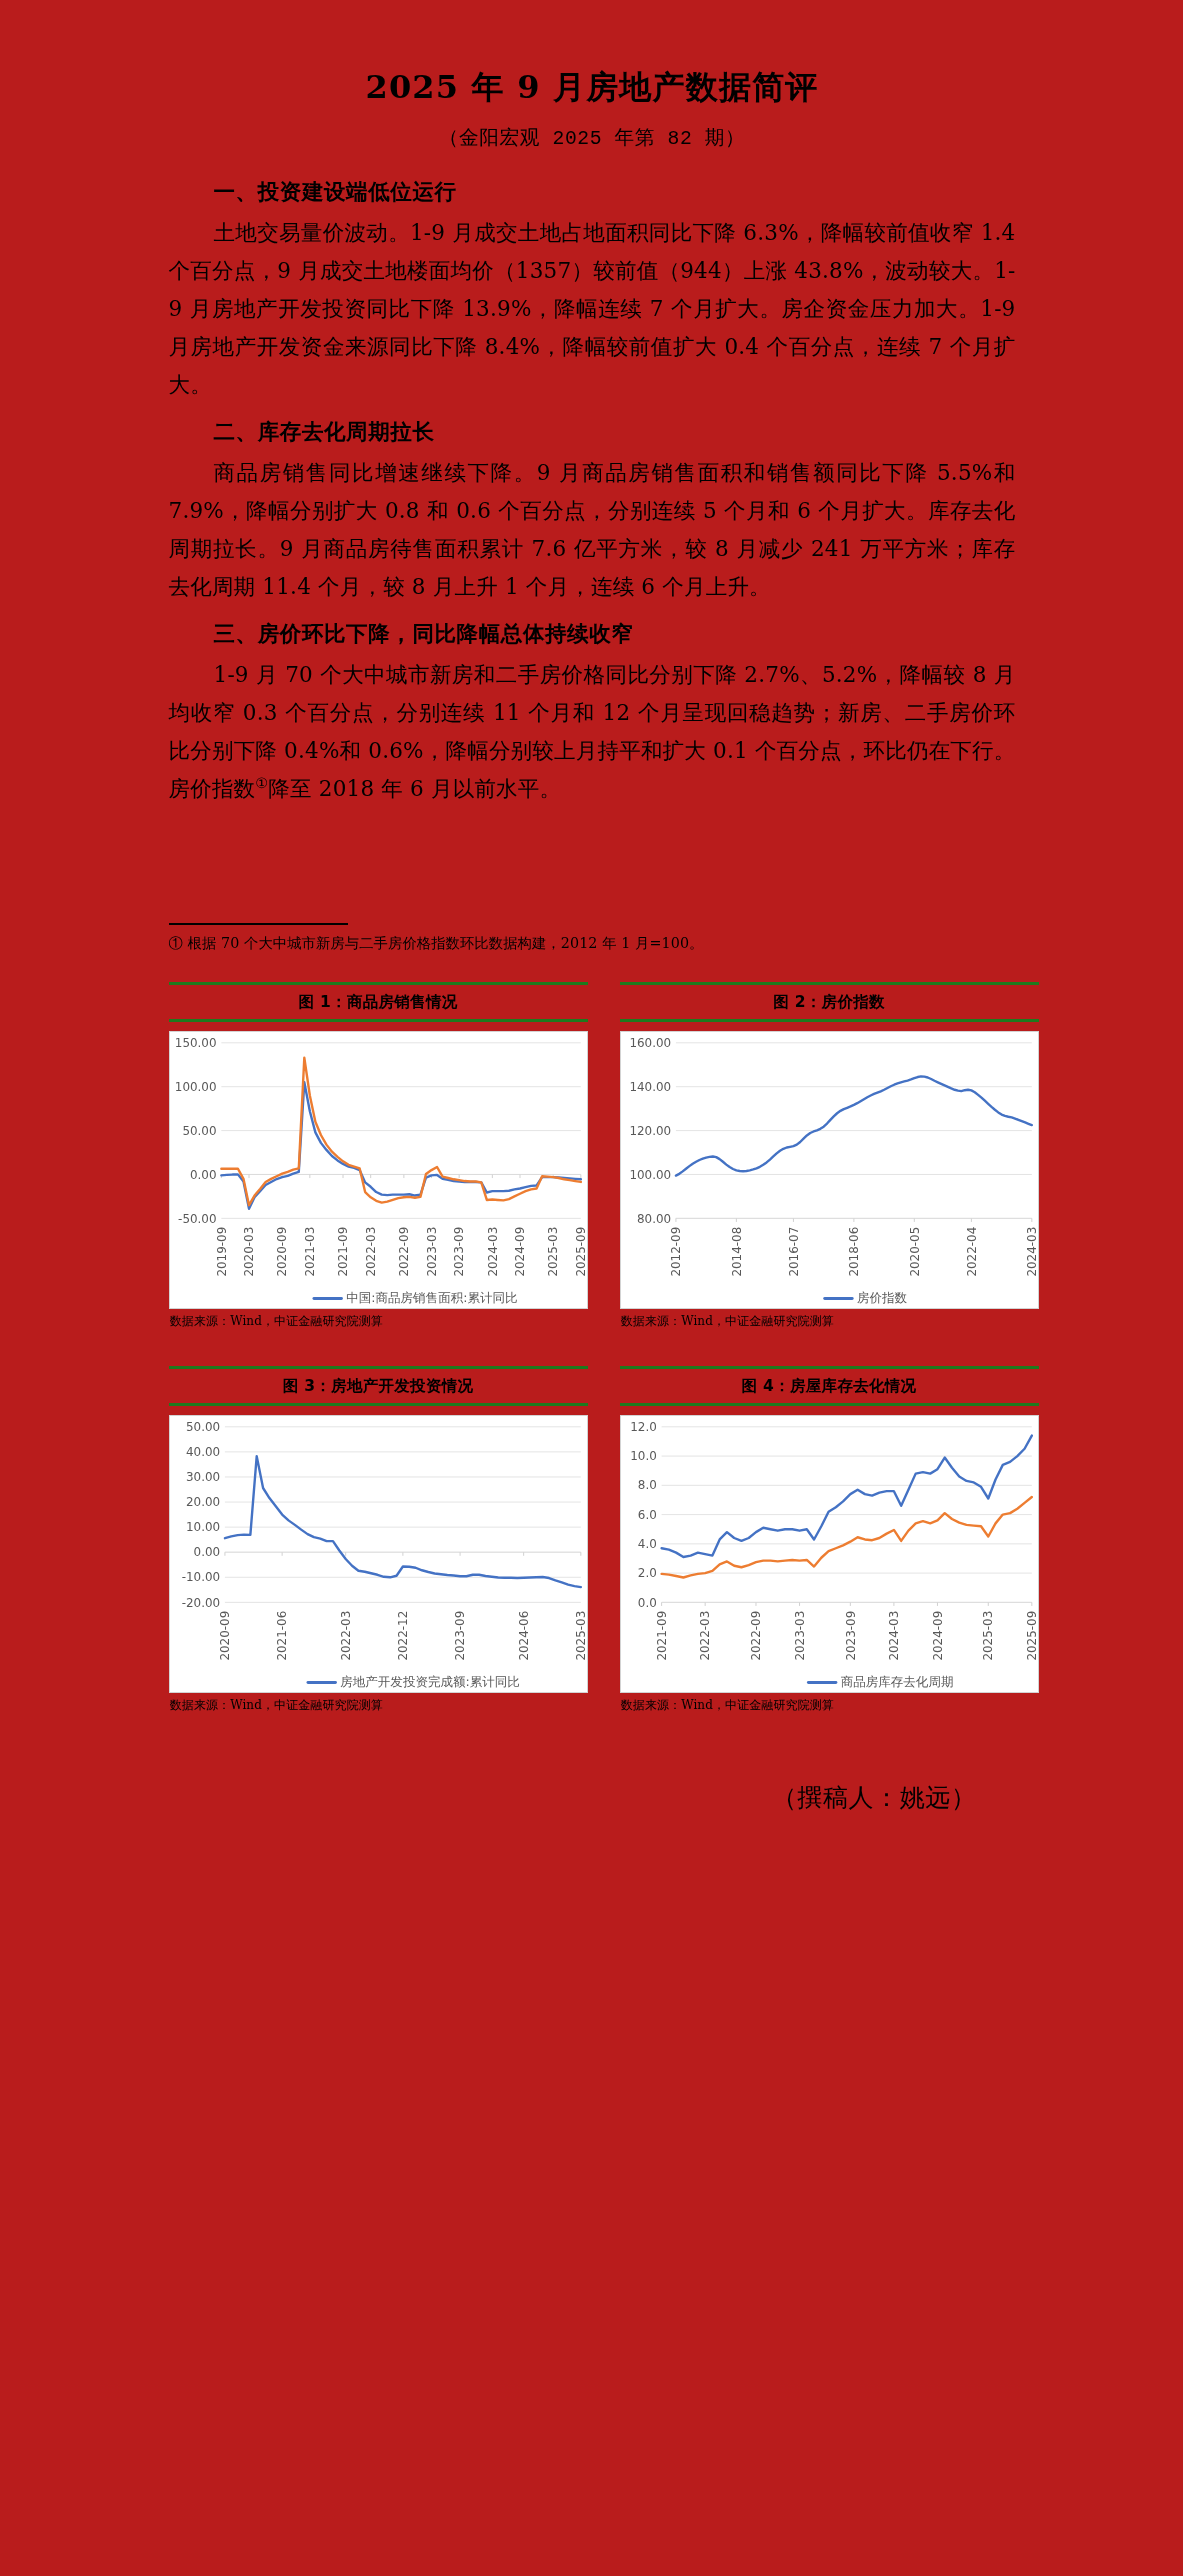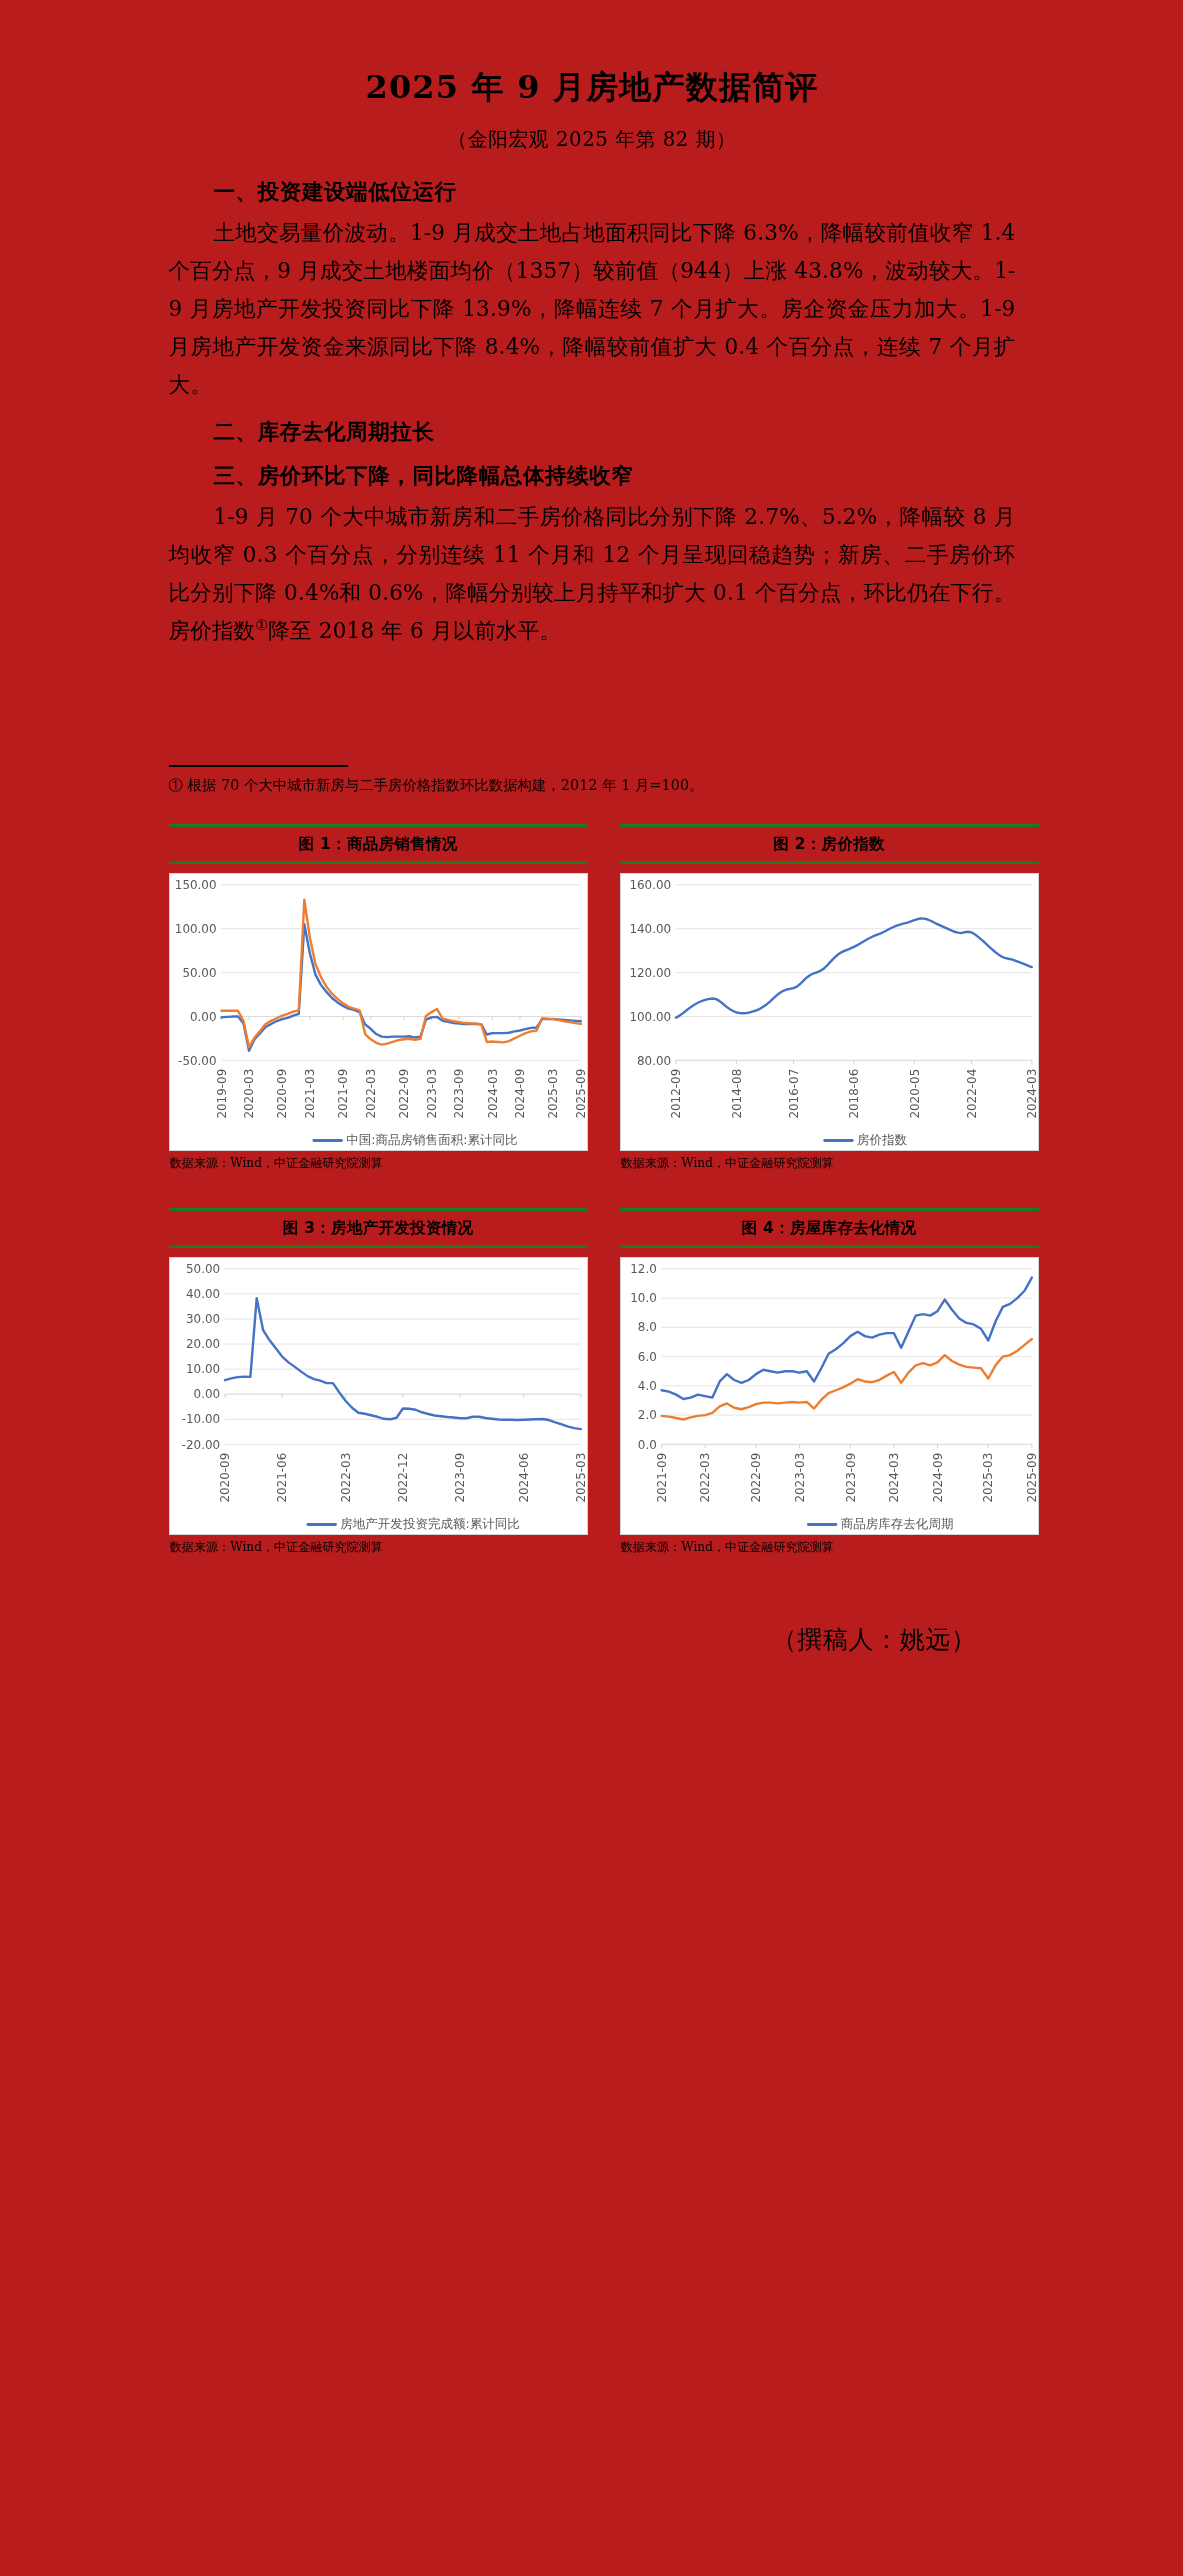--- a/index.html
+++ b/index.html
@@ -33,20 +33,21 @@
     color:#000;
     margin:0 0 20px 0;
   }
   .doc-subtitle{
     text-align:center;
     font-size:19.7px;
     line-height:1.3;
     color:#000;
     margin:0 0 23px 0;
     letter-spacing:0.6px;
+    font-family:Liberation Mono, monospace;
   }
   h2.sec{
     font-family:"DejaVu Sans","Liberation Sans",sans-serif;
     font-weight:700;
     font-size:21.5px;
     line-height:1.5;
     color:#000;
     margin:12px 0 6px 0;
     text-indent:45px;
     letter-spacing:0.6px;
@@ -116,20 +117,21 @@
 <div class="page">
 
   <div class="col">
     <div class="doc-title">2025 年 9 月房地产数据简评</div>
     <div class="doc-subtitle">（金阳宏观 2025 年第 82 期）</div>
 
     <h2 class="sec">一、投资建设端低位运行</h2>
     <p class="body">土地交易量价波动。1-9 月成交土地占地面积同比下降 6.3%，降幅较前值收窄 1.4 个百分点，9 月成交土地楼面均价（1357）较前值（944）上涨 43.8%，波动较大。1-9 月房地产开发投资同比下降 13.9%，降幅连续 7 个月扩大。房企资金压力加大。1-9 月房地产开发资金来源同比下降 8.4%，降幅较前值扩大 0.4 个百分点，连续 7 个月扩大。</p>
 
     <h2 class="sec">二、库存去化周期拉长</h2>
+    <p class="body">商品房销售同比增速继续下降。9 月商品房销售面积和销售额同比下降 5.5%和 7.9%，降幅分别扩大 0.8 和 0.6 个百分点，分别连续 5 个月和 6 个月扩大。库存去化周期拉长。9 月商品房待售面积累计 7.6 亿平方米，较 8 月减少 241 万平方米；库存去化周期 11.4 个月，较 8 月上升 1 个月，连续 6 个月上升。</p>
 
     <h2 class="sec">三、房价环比下降，同比降幅总体持续收窄</h2>
     <p class="body">1-9 月 70 个大中城市新房和二手房价格同比分别下降 2.7%、5.2%，降幅较 8 月均收窄 0.3 个百分点，分别连续 11 个月和 12 个月呈现回稳趋势；新房、二手房价环比分别下降 0.4%和 0.6%，降幅分别较上月持平和扩大 0.1 个百分点，环比仍在下行。房价指数<sup>①</sup>降至 2018 年 6 月以前水平。</p>
   </div>
 
   <div class="fn-wrap">
     <div class="fn-rule"></div>
     <div class="fn-text">① 根据 70 个大中城市新房与二手房价格指数环比数据构建，2012 年 1 月=100。</div>
   </div>
 

